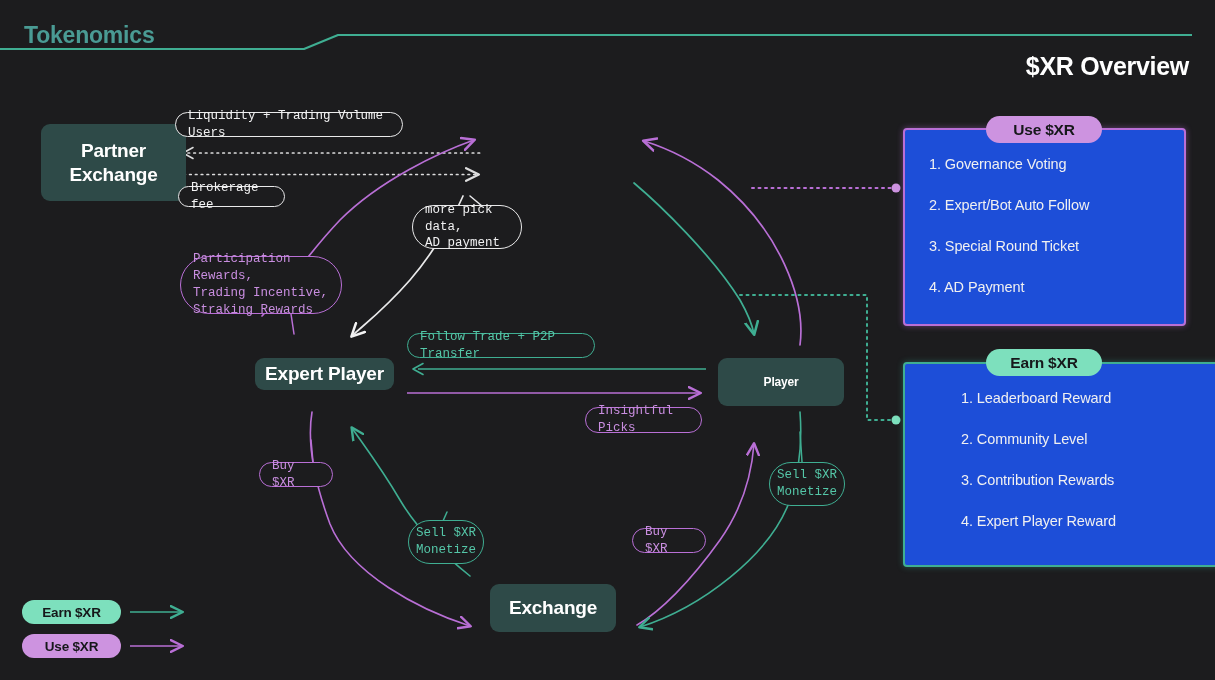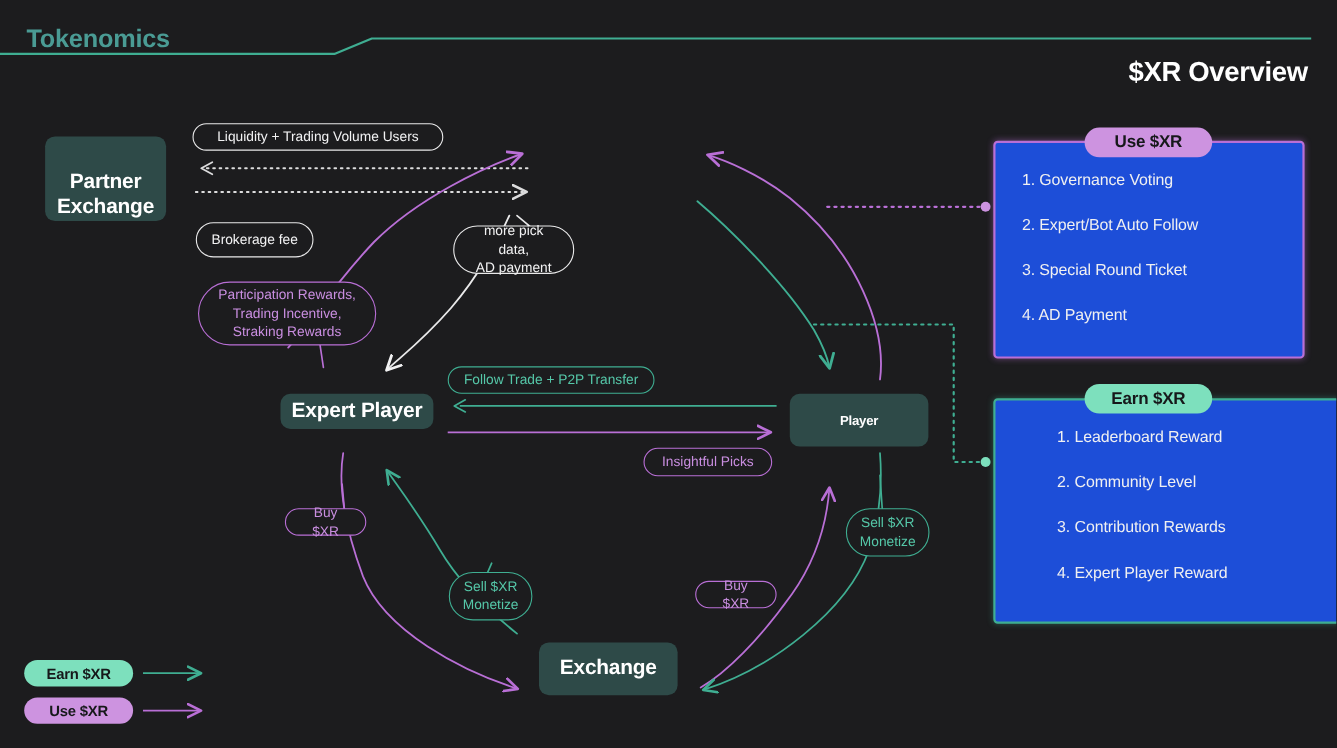--- a/index.html
+++ b/index.html
@@ -46,48 +46,49 @@
     border-radius: 9px;
     color: #ffffff;
     font-weight: bold;
     display: flex;
     align-items: center;
     justify-content: center;
     text-align: center;
     line-height: 1.25;
     letter-spacing: -0.2px;
   }
-  #node-partner-exchange { left: 41px;  top: 124px; width: 110px; height: 77px;  font-size: 19px; align-items: flex-end; }
+  #node-partner-exchange { left: 41px;  top: 124px; width: 145px; height: 77px;  font-size: 19px; }
   #node-xraders         { left: 490px; top: 135px; width: 126px; height: 55px;  font-size: 21px; }
   #node-expert-player   { left: 255px; top: 358px; width: 139px; height: 32px;  font-size: 19px; }
   #node-player          { left: 718px; top: 358px; width: 126px; height: 48px;  font-size: 12px; }
   #node-exchange        { left: 490px; top: 584px; width: 126px; height: 48px;  font-size: 19px; }
 
   
   .pill {
     position: absolute;
     border-radius: 999px;
     border: 1.4px solid;
     background: #1c1c1e;
     display: flex;
     align-items: center;
     justify-content: center;
-    text-align: center;
+    text-align: left;
     font-size: 12.5px;
     line-height: 1.35;
     padding: 4px 12px;
     box-sizing: border-box;
     white-space: pre-line;
+    font-family: Liberation Mono, monospace;
   }
   .pill.white  { border-color: #e9e9ea; color: #f2f2f3; }
   .pill.purple { border-color: #b96fd6; color: #c98ee0; }
   .pill.teal   { border-color: #3fae92; color: #55c7a8; }
 
   #pill-liquidity    { left: 175px; top: 112px; width: 228px; height: 25px; }
-  #pill-brokerage    { left: 178px; top: 202px; width: 107px; height: 32px; }
+  #pill-brokerage    { left: 178px; top: 186px; width: 107px; height: 21px; }
   #pill-more-pick    { left: 412px; top: 205px; width: 110px; height: 44px; }
   #pill-participation{ left: 180px; top: 256px; width: 162px; height: 58px; }
   #pill-follow-trade { left: 407px; top: 333px; width: 188px; height: 25px; }
   #pill-insightful   { left: 585px; top: 407px; width: 117px; height: 26px; }
   #pill-buy-left     { left: 259px; top: 462px; width: 74px; height: 25px; }
   #pill-sell-left    { left: 408px; top: 520px; width: 76px; height: 44px; }
   #pill-buy-right    { left: 632px; top: 528px; width: 74px; height: 25px; }
   #pill-sell-right   { left: 769px; top: 462px; width: 76px; height: 44px; }
 
   

